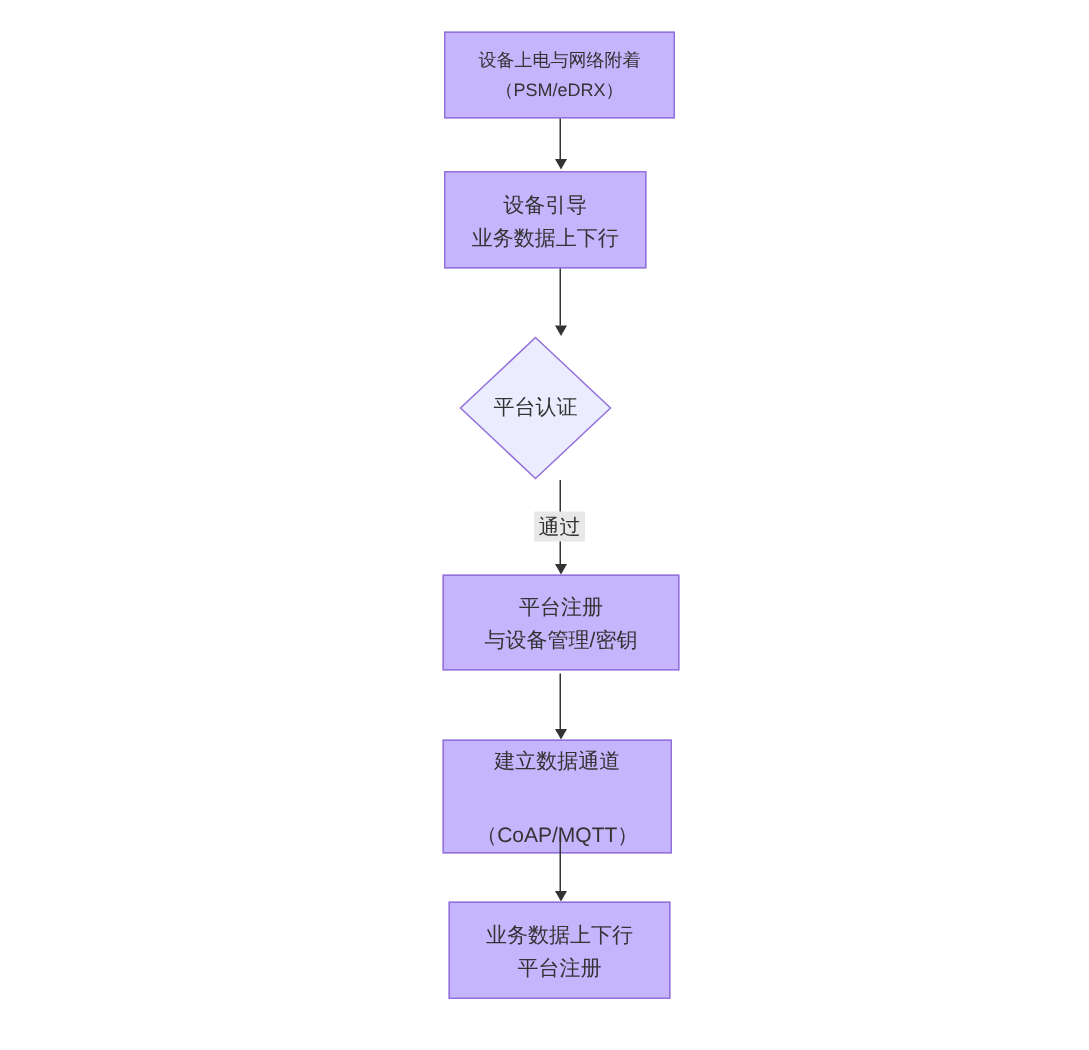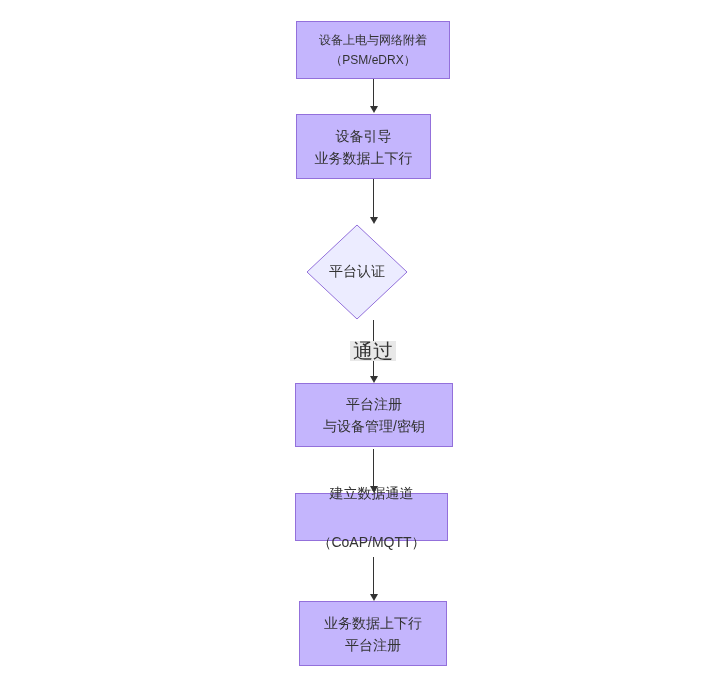--- a/index.html
+++ b/index.html
@@ -26,21 +26,21 @@
     justify-content: center;
     text-align: center;
     font-size: 14px;
     line-height: 22px;
   }
   .node .line { white-space: nowrap; }
 
   .n1 { left: 296px; top: 21px;  width: 154px; height: 58px; font-size: 12px; line-height: 20px; }
   .n2 { left: 296px; top: 114px; width: 135px; height: 65px; }
   .n4 { left: 295px; top: 383px; width: 158px; height: 64px; }
-  .n5 { left: 295px; top: 493px; width: 153px; height: 48px; gap: 27px; }
+  .n5 { left: 295px; top: 493px; width: 153px; height: 76px; gap: 27px; }
   .n6 { left: 299px; top: 601px; width: 148px; height: 65px; }
 
   
   .diamond-wrap {
     position: absolute;
     left: 306px; top: 224px;
     width: 102px; height: 96px;
   }
   .diamond-wrap svg { display: block; }
   .diamond-label {
@@ -78,21 +78,21 @@
   .a4 { left: 369px; top: 449px; height: 44px; }
   .a5 { left: 369px; top: 557px; height: 44px; }
 
   
   .edge-label {
     position: absolute;
     left: 373px; top: 341px;
     transform: translateX(-50%);
     background: #e8e8e8;
     color: #333333;
-    font-size: 20px;
+    font-size: 14px;
     line-height: 20px;
     padding: 0 3px;
     white-space: nowrap;
   }
 </style>
 </head>
 <body>
 
 <div class="canvas">
 

